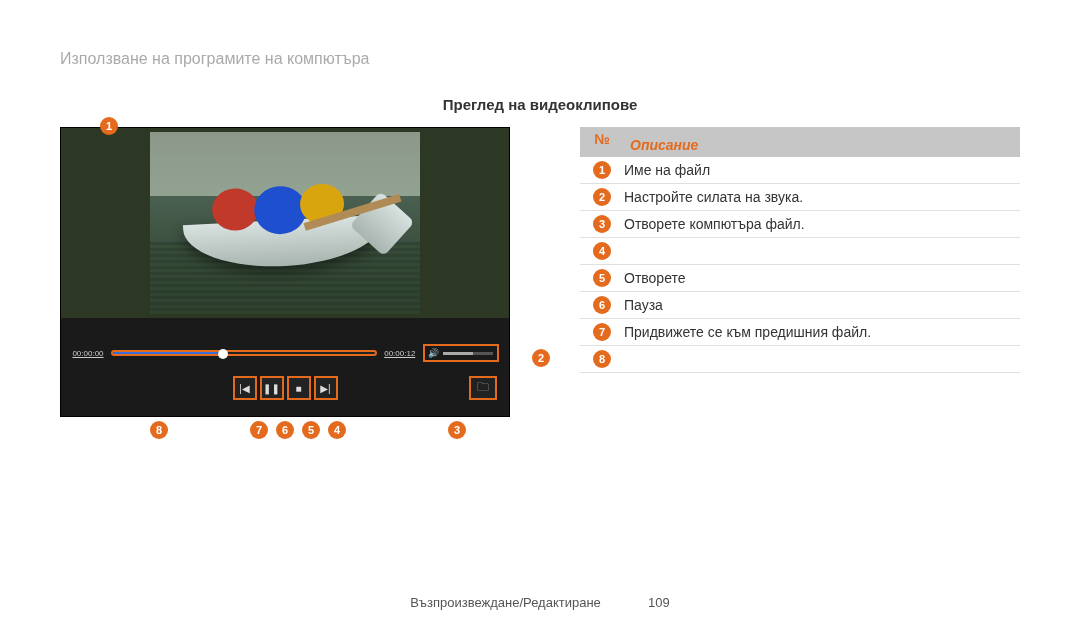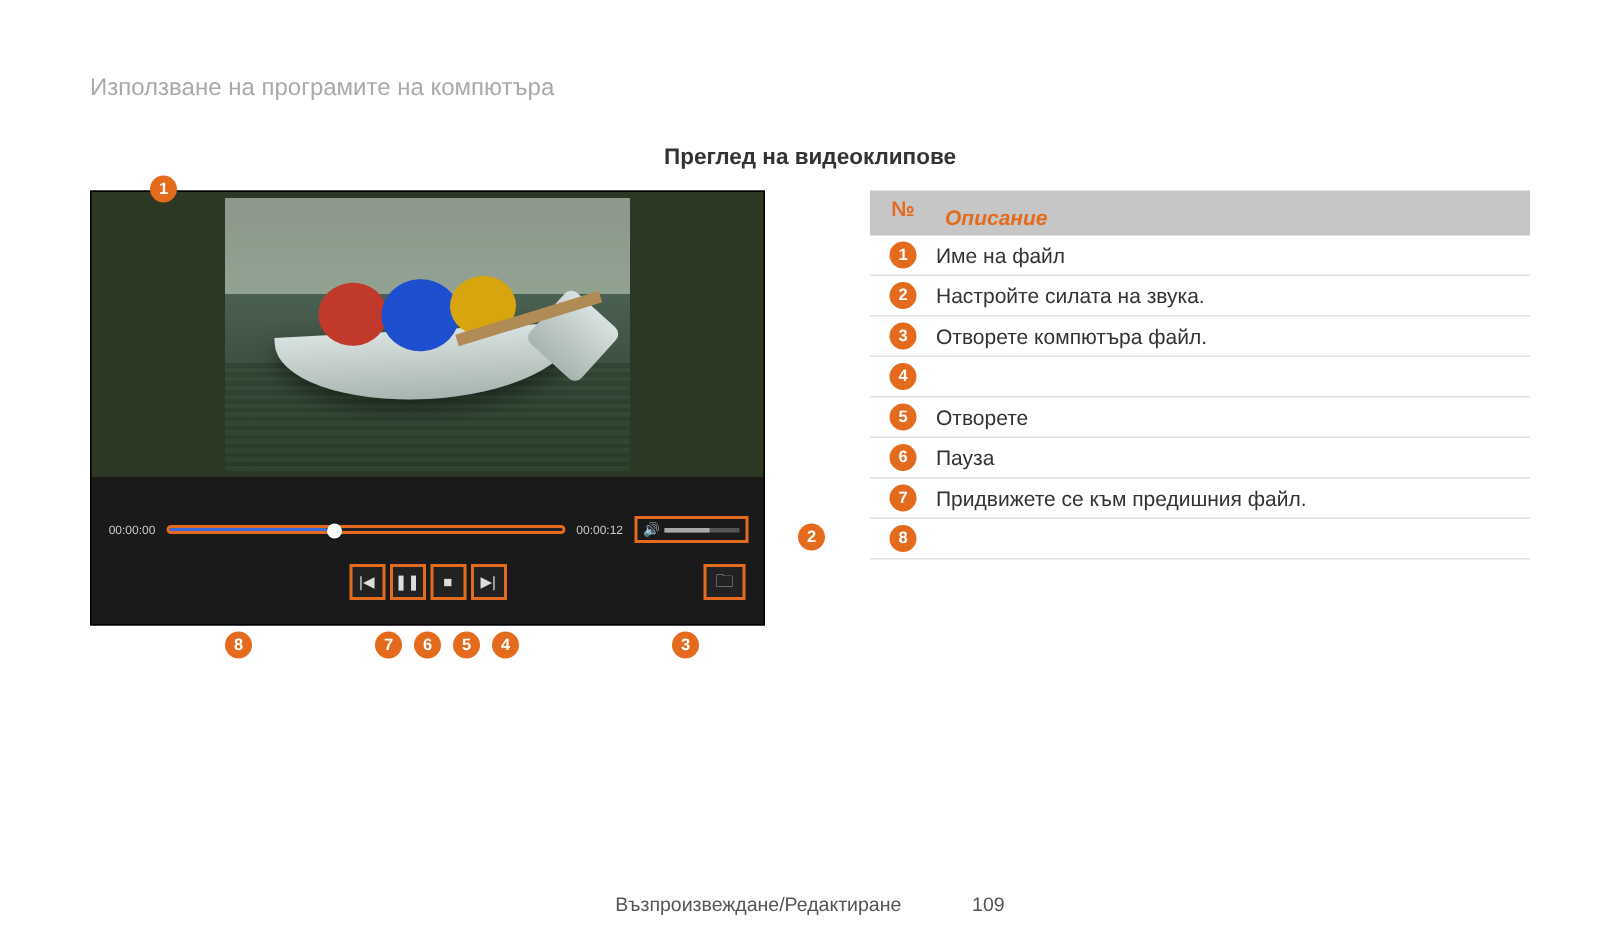--- a/index.html
+++ b/index.html
@@ -74,21 +74,21 @@
   .cushion.blue { left:72px;  width:52px; height:48px; background:#1d4fcf; }
   .cushion.yellow{left:118px; width:44px; height:40px; background:#d9a50f; }
   .board { position:absolute; left:120px; top:-8px; width:100px; height:8px;
            background:#b08b55; transform:rotate(-14deg); }
   .sky  { position:absolute; top:0; left:0; right:0; height:64px; background:#ced8c9; opacity:.55;}
   .ripple{ position:absolute; left:0; right:0; bottom:0; height:72px;
            background:repeating-linear-gradient(180deg,#27392a 0 3px,#314a32 3px 6px); opacity:.55;}
   
   .progress-row { position:absolute; left:10px; right:10px; top:215px; height:20px;
                   display:flex; align-items:center; gap:6px; }
-  .time { font-size:8px; color:#ccc; width:34px; text-align:center; }
+  .time { font-size:8px; color:#ccc; width:34px; text-align:center;text-decoration:underline; }
   .progress-outer { flex:1; height:6px; background:#222; border:2px solid #e46b1d;
                     border-radius:3px; position:relative; }
   .progress-fill { height:100%; width:40%; background:#3a6ddc; border-radius:3px; }
   .progress-knob { position:absolute; left:40%; top:-3px; width:10px; height:10px;
                    background:#fff; border-radius:50%; }
   .vol { display:flex; align-items:center; border:2px solid #e46b1d; padding:2px 4px;}
   .vol-line { width:50px; height:3px; background:#555; position:relative;}
   .vol-line::after{content:"";position:absolute;left:0;top:0;height:100%;width:60%;background:#aaa;}
   .vol-connector { position:absolute; top:223px; right:-30px; width:30px; height:2px;
                    background:#e46b1d; }

